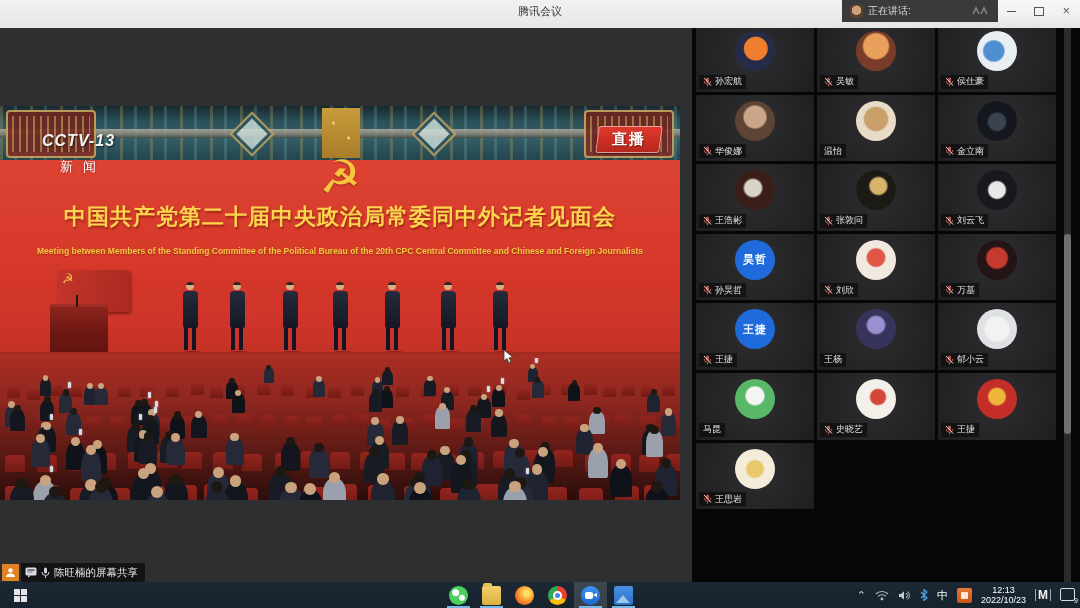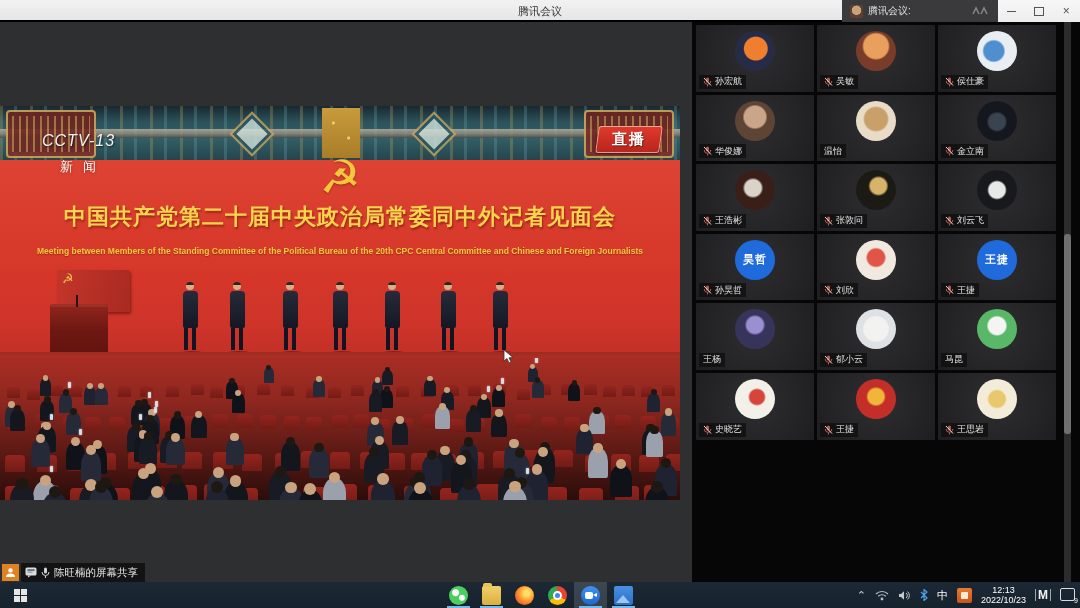--- a/index.html
+++ b/index.html
@@ -1,20 +1,20 @@
 <!DOCTYPE html>
 <html><head>
 <meta charset="utf-8">
 <style>
   html,body{margin:0;padding:0;background:#000;width:1080px;height:608px;overflow:hidden;
     font-family:"Liberation Sans","DejaVu Sans",sans-serif;-webkit-font-smoothing:antialiased;}
   #app{position:relative;width:1080px;height:608px;background:#000;}
 
   
-  #titlebar{position:absolute;left:0;top:0;width:1080px;height:20px;background:linear-gradient(#f2f2f2,#e6e6e6);z-index:30;}
+  #titlebar{position:absolute;left:0;top:0;width:1080px;height:28px;background:linear-gradient(#f2f2f2,#e6e6e6);z-index:30;}
   #win-title{position:absolute;left:0;right:0;top:0;height:22px;line-height:22px;text-align:center;font-size:11px;color:#333;}
   #speaking-panel{position:absolute;right:82px;top:0;width:156px;height:22px;background:#3a3a3c;display:flex;align-items:center;gap:5px;padding:0 8px;box-sizing:border-box;}
   #speaker-avatar{width:13px;height:13px;border-radius:2px;background:radial-gradient(circle at 50% 40%,#caa17a 45%,#5c4130 48%);flex:0 0 auto;}
   #speaking-text{font-size:10px;color:#ddd;white-space:nowrap;}
   #speaking-wave{margin-left:auto;opacity:.8;}
   #win-controls{position:absolute;right:0;top:0;width:82px;height:22px;display:flex;background:linear-gradient(#f7f7f7,#ededed);}
   .winbtn{flex:1;display:flex;align-items:center;justify-content:center;color:#555;font-size:12px;cursor:default;}
   .winbtn .min-glyph{width:9px;height:1px;background:#555;}
   .winbtn .max-glyph{width:8px;height:7px;border:1px solid #555;}
 
@@ -35,21 +35,21 @@
   .decor-cap{position:absolute;top:4px;width:86px;height:44px;background:linear-gradient(#6c2420,#82302a);border:2px solid #caa45a;border-radius:4px;opacity:.9;}
   .decor-cap .inner{position:absolute;inset:4px;background:repeating-linear-gradient(90deg,#c49a4e 0 2px,#6c2420 2px 7px);opacity:.7;}
   #decor-center{position:absolute;left:322px;top:2px;width:38px;height:50px;background:
      radial-gradient(circle at 30% 30%,#f0cd6e 1px,transparent 2px),
      radial-gradient(circle at 70% 60%,#f0cd6e 1px,transparent 2px),
      linear-gradient(#c89b3c,#a97d28);}
   .decor-diamond{position:absolute;top:14px;width:22px;height:22px;transform:rotate(45deg);
      background:#cfe0da;border:3px solid #2d545c;box-shadow:0 0 0 2px #caa45a;opacity:.8;}
 
   
-  #cctv-logo{position:absolute;left:42px;top:26px;color:#f2f2f2;font-style:italic;font-weight:normal;font-size:16px;letter-spacing:1px;text-shadow:1px 1px 2px rgba(0,0,0,.6);}
+  #cctv-logo{position:absolute;left:42px;top:26px;color:#f2f2f2;font-style:italic;font-weight:bold;font-size:16px;letter-spacing:1px;text-shadow:1px 1px 2px rgba(0,0,0,.6);}
   #cctv-caption{position:absolute;left:60px;top:52px;color:#fff;font-size:13px;letter-spacing:10px;text-shadow:0 0 3px rgba(120,30,20,.8);}
   #live-badge{position:absolute;left:597px;top:20px;width:64px;height:27px;background:linear-gradient(#e03a2c,#b6251c);
      transform:skewX(-8deg);border-radius:3px;box-shadow:0 1px 2px rgba(0,0,0,.5), inset 0 0 0 1px rgba(255,255,255,.55);
      display:flex;align-items:center;justify-content:center;}
   #live-badge span{transform:skewX(8deg);color:#fff;font-weight:bold;font-size:15px;letter-spacing:2px;text-shadow:1px 1px 1px rgba(0,0,0,.4);}
 
   
   #party-emblem{position:absolute;left:0;right:0;top:48px;text-align:center;font-size:46px;line-height:1;color:#f6c53e;
      text-shadow:0 1px 2px rgba(140,40,20,.8);}
   #banner-cn{position:absolute;left:0;right:0;top:96px;text-align:center;color:#fcd44e;font-weight:bold;font-size:22px;
@@ -135,21 +135,21 @@
 </style>
 </head>
 <body>
 
 <div id="app">
 
   <div id="titlebar">
     <div id="win-title">腾讯会议</div>
     <div id="speaking-panel">
       <div id="speaker-avatar"></div>
-      <span id="speaking-text">腾讯会议:</span>
+      <span id="speaking-text">正在讲话:</span>
       <svg id="speaking-wave" width="18" height="10" viewBox="0 0 18 10">
         <polyline points="1,8 4,2 7,8" fill="none" stroke="#9a9a9a" stroke-width="1.5"></polyline>
         <polyline points="9,8 12,2 15,8" fill="none" stroke="#9a9a9a" stroke-width="1.5"></polyline>
       </svg>
     </div>
     <div id="win-controls">
       <div class="winbtn">
           <span class="min-glyph"></span>
         </div>
       <div class="winbtn">
@@ -815,20 +815,32 @@
       <svg width="9" height="10" viewBox="0 0 9 10">
         <rect x="3" y="0.5" width="3" height="5" rx="1.5" fill="#c0574e"></rect>
         <path d="M1.2,4 a3.3,3.3 0 0 0 6.6,0" fill="none" stroke="#c0574e" stroke-width="1"></path>
         <rect x="4" y="7.5" width="1" height="2" fill="#c0574e"></rect>
         <line x1="1" y1="1" x2="8" y2="8.5" stroke="#e0e0e0" stroke-width="1"></line>
       </svg>
       <span class="pname">刘欣</span>
     </div>
   </div>
         <div class="tile">
+    <div class="avatar" style="background: radial-gradient(circle at 50% 45%, rgb(195, 58, 46) 33%, rgb(36, 20, 22) 40%);"></div>
+    <div class="namechip">
+      <svg width="9" height="10" viewBox="0 0 9 10">
+        <rect x="3" y="0.5" width="3" height="5" rx="1.5" fill="#c0574e"></rect>
+        <path d="M1.2,4 a3.3,3.3 0 0 0 6.6,0" fill="none" stroke="#c0574e" stroke-width="1"></path>
+        <rect x="4" y="7.5" width="1" height="2" fill="#c0574e"></rect>
+        <line x1="1" y1="1" x2="8" y2="8.5" stroke="#e0e0e0" stroke-width="1"></line>
+      </svg>
+      <span class="pname">万基</span>
+    </div>
+  </div>
+        <div class="tile">
     <div class="avatar" style="background: rgb(31, 107, 219); color: rgb(255, 255, 255);">王捷</div>
     <div class="namechip">
       <svg width="9" height="10" viewBox="0 0 9 10">
         <rect x="3" y="0.5" width="3" height="5" rx="1.5" fill="#c0574e"></rect>
         <path d="M1.2,4 a3.3,3.3 0 0 0 6.6,0" fill="none" stroke="#c0574e" stroke-width="1"></path>
         <rect x="4" y="7.5" width="1" height="2" fill="#c0574e"></rect>
         <line x1="1" y1="1" x2="8" y2="8.5" stroke="#e0e0e0" stroke-width="1"></line>
       </svg>
       <span class="pname">王捷</span>
     </div>

